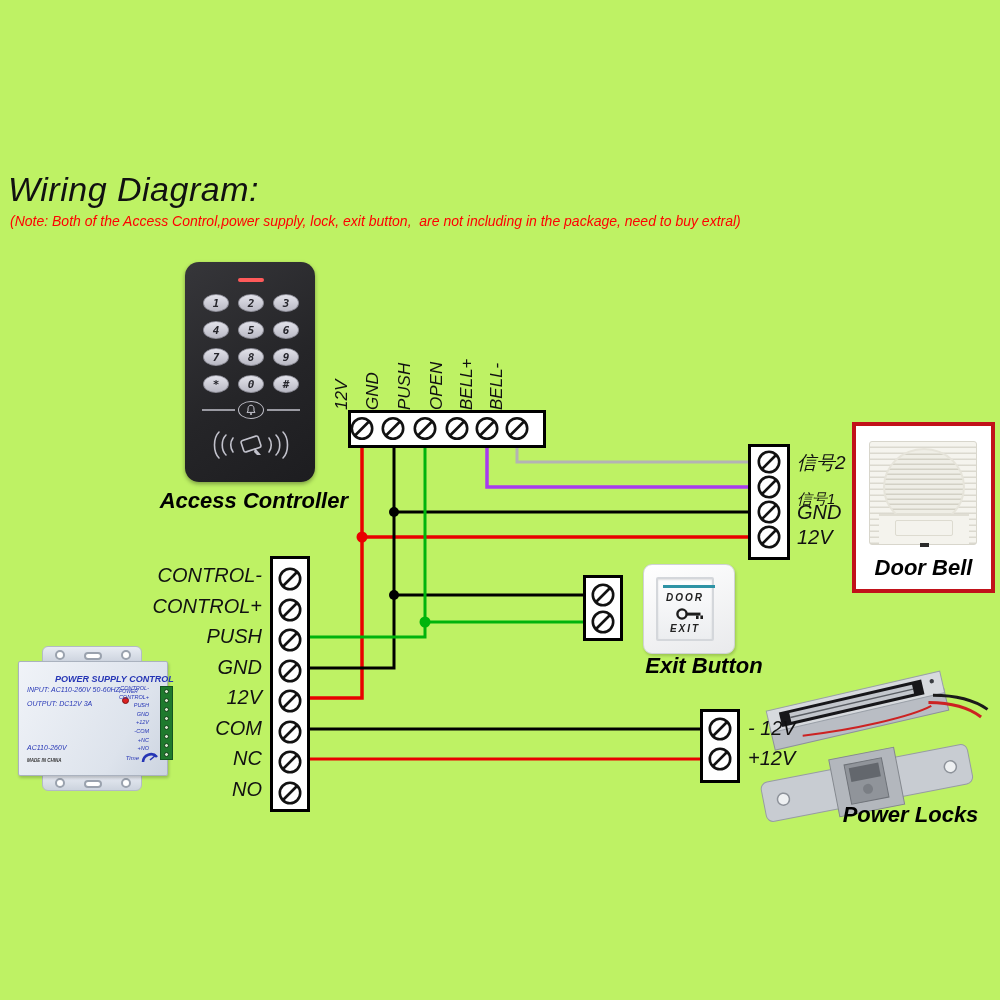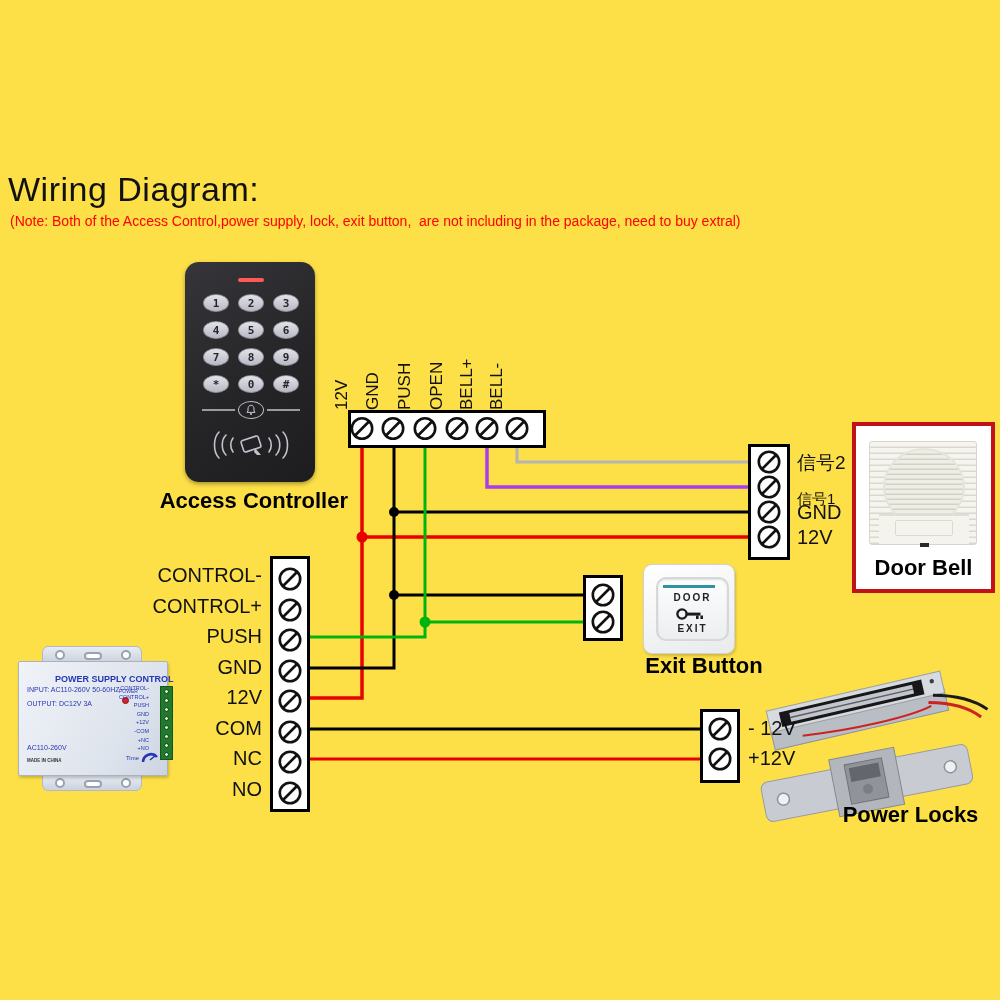--- a/index.html
+++ b/index.html
@@ -1,19 +1,19 @@
 <!DOCTYPE html>
 <html><head>
 <meta charset="utf-8">
 <style>
   * { margin:0; padding:0; box-sizing:border-box; }
   html,body { background:#ffffff; }
   #canvas {
-    position:relative; width:1000px; height:1000px; background:#fde047;
-    font-family:"Liberation Sans", sans-serif; overflow:hidden;
+    position:relative; width:1000px; height:1000px; background:#bef264;
+    font-family:"Liberation Sans", sans-serif; overflow:hidden;font-style:italic;
   }
   .abs { position:absolute; }
   #title { left:8px; top:170px; font-size:34px; color:#111; letter-spacing:0.5px; }
   #note { left:10px; top:213px; font-size:14px; color:#ff0000; white-space:pre; }
 
   
   #wires { left:0; top:0; z-index:1; }
 
   
   .tblock { background:#ffffff; border:3px solid #000; z-index:2; }
@@ -51,21 +51,21 @@
     background-image:repeating-linear-gradient(#f5f4ee 0px,#f5f4ee 4px,#dbd9cf 5px,#dbd9cf 6px); }
   #speaker-grille { position:absolute; left:13px; top:6px; width:82px; height:78px; border-radius:50%;
     background:repeating-linear-gradient(#efeee6 0px,#efeee6 3px,#d3d1c5 4px,#d3d1c5 5px); border:2px solid #e6e4da; }
   #speaker-panel { position:absolute; left:9px; top:72px; width:90px; height:30px; background:#f4f3ed; border-top:2px solid #e0ded4; }
   #speaker-slot { position:absolute; left:25px; top:78px; width:58px; height:16px; border:1px solid #dddbd0; border-radius:2px; }
   #speaker-nub { position:absolute; left:50px; top:101px; width:9px; height:4px; background:#2a2a2a; }
 
   
   #exit-device { left:643px; top:564px; width:92px; height:90px; border-radius:9px; z-index:2;
     background:linear-gradient(160deg,#ffffff,#e9eaec); border:1px solid #cfd2d6; box-shadow:1px 2px 3px rgba(0,0,0,0.18); }
-  #exit-panel { position:absolute; left:12px; top:12px; width:73px; height:64px; border-radius:10px;
+  #exit-panel { position:absolute; left:12px; top:12px; width:58px; height:64px; border-radius:2px;
     background:linear-gradient(#fdfdfe,#eceef0); border:2px solid #d4d7db; box-shadow:inset 0 1px 2px rgba(0,0,0,0.12); }
   #exit-teal { position:absolute; left:5px; top:6px; width:52px; height:3px; background:#2e93a5; }
   .exit-word { position:absolute; width:100%; text-align:center; font-size:10px; font-weight:bold; letter-spacing:2px; color:#222; }
 
   
   .ps-tab { background:linear-gradient(#e8ecf3,#ccd3de); border:1px solid #b3bac6; z-index:2; }
   .ps-hole { position:absolute; width:10px; height:10px; border-radius:50%; background:#fff; border:2px solid #9aa2ae; }
   .ps-slot { position:absolute; width:18px; height:8px; border-radius:4px; background:#fff; border:2px solid #9aa2ae; }
   #ps-body { left:18px; top:661px; width:150px; height:115px; z-index:3;
     background:linear-gradient(120deg,#f0f3f8,#dde3ec 70%,#ccd4e0); border:1px solid #aab2bf; border-radius:2px;

